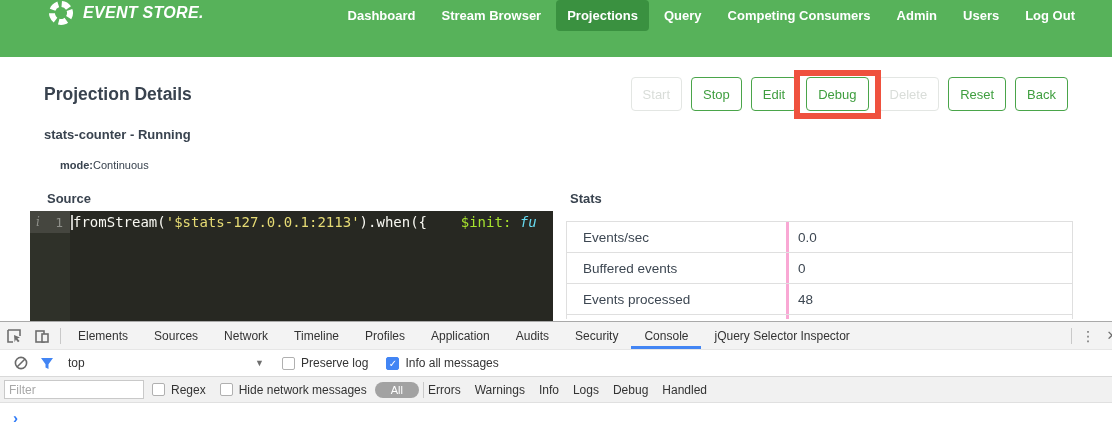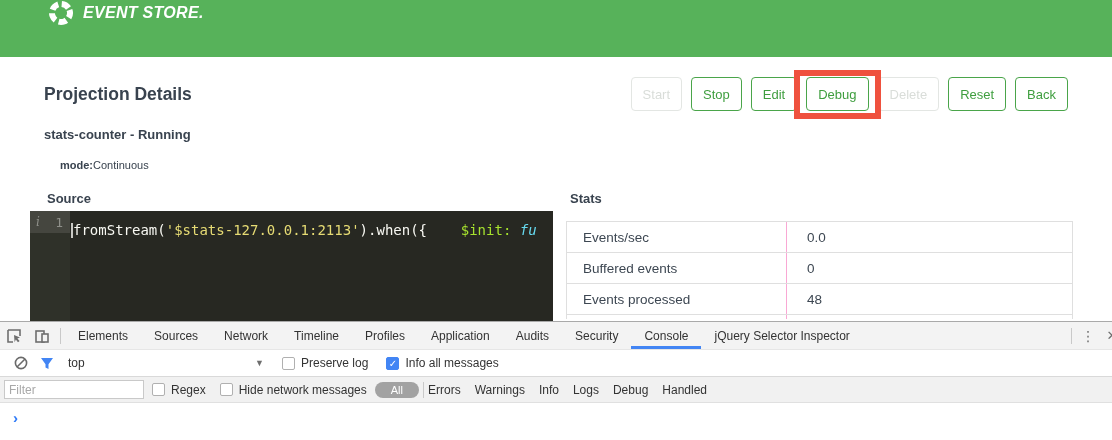--- a/index.html
+++ b/index.html
@@ -37,33 +37,33 @@
   .src-label { left:47px; top:191px; }
   .stats-label { left:570px; top:191px; }
 
   
   .editor { position:absolute; left:30px; top:211px; width:523px; height:110px;
             background:#272822; overflow:hidden; font-family:"DejaVu Sans Mono", monospace; }
   .gutter { position:absolute; left:0; top:0; bottom:0; width:40px; background:#2f3129; }
   .gutter-row { height:22px; background:#45463f; display:flex; align-items:center;
                 justify-content:space-between; padding:0 7px 0 6px; color:#8f908a; font-size:13px; }
   .gutter-icon { font-style:italic; font-family:"DejaVu Serif", serif; font-size:12px; }
-  .code-line { position:absolute; left:41px; top:8px; height:22px; line-height:22px;
+  .code-line { position:absolute; left:41px; top:0; height:22px; line-height:22px;
                font-size:14px; white-space:pre; }
   .cursor { display:inline-block; width:0; height:15px; border-left:2px solid #c9c9c4;
             vertical-align:-3px; }
   .tok { font-style:normal; }
   .tok.italic { font-style:italic; }
 
   
   .stats-table { position:absolute; left:566px; top:221px; width:507px;
                  border:1px solid #dfdfdf; border-bottom:none; color:#3d4752; font-size:13.5px; }
   .stats-row { display:flex; height:31px; border-bottom:1px solid #dfdfdf; align-items:center; }
   .stats-name { width:219px; padding-left:16px; }
-  .stats-value { flex:1; padding-left:20px; border-left:1px solid #f9a8d4;
+  .stats-value { flex:1; padding-left:9px; border-left:3px solid #f9a8d4;
                  height:100%; display:flex; align-items:center; }
   .stats-row.partial { height:4px; border-bottom:none; }
 
   
   .devtools { position:absolute; left:0; top:321px; width:1112px; height:119px;
               background:#fff; border-top:1px solid #a9a9a9; font-size:12px; color:#333; }
   .dt-tabbar { height:28px; background:#f3f3f3; display:flex; align-items:stretch;
                border-bottom:1px solid #e6e6e6; overflow:hidden; }
   .dt-iconbtn { display:flex; align-items:center; justify-content:center; width:28px; cursor:pointer; }
   .dt-sep { width:1px; background:#c9c9c9; height:16px; align-self:center; margin:0 4px; }
@@ -105,20 +105,30 @@
 <body>
 
 <div class="stage">
 
   <div class="header">
     <div class="logo">
       <svg class="logo-ring" viewBox="0 0 26 26">
         <circle cx="13" cy="13" r="9" fill="none" stroke="#fff" stroke-width="6" stroke-dasharray="8 3.5" transform="rotate(-20 13 13)"></circle>
       </svg>
       <span class="logo-text">EVENT STORE.</span>
+    </div>
+    <div class="nav">
+      <span class="nav-item">Dashboard</span>
+      <span class="nav-item">Stream Browser</span>
+      <span class="nav-item active">Projections</span>
+      <span class="nav-item">Query</span>
+      <span class="nav-item">Competing Consumers</span>
+      <span class="nav-item">Admin</span>
+      <span class="nav-item">Users</span>
+      <span class="nav-item">Log Out</span>
     </div>
   </div>
 
   <div class="page-title">Projection Details</div>
 
   <div class="actions">
     <button class="btn disabled">Start</button>
     <button class="btn">Stop</button>
     <button class="btn">Edit</button>
     <span class="debug-wrap">

